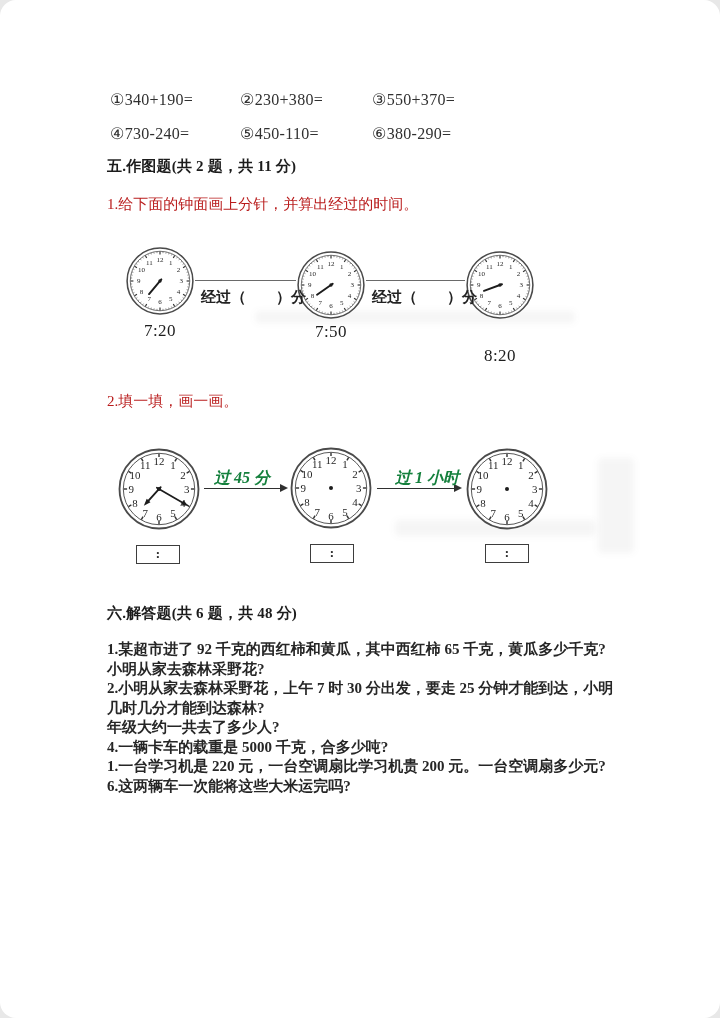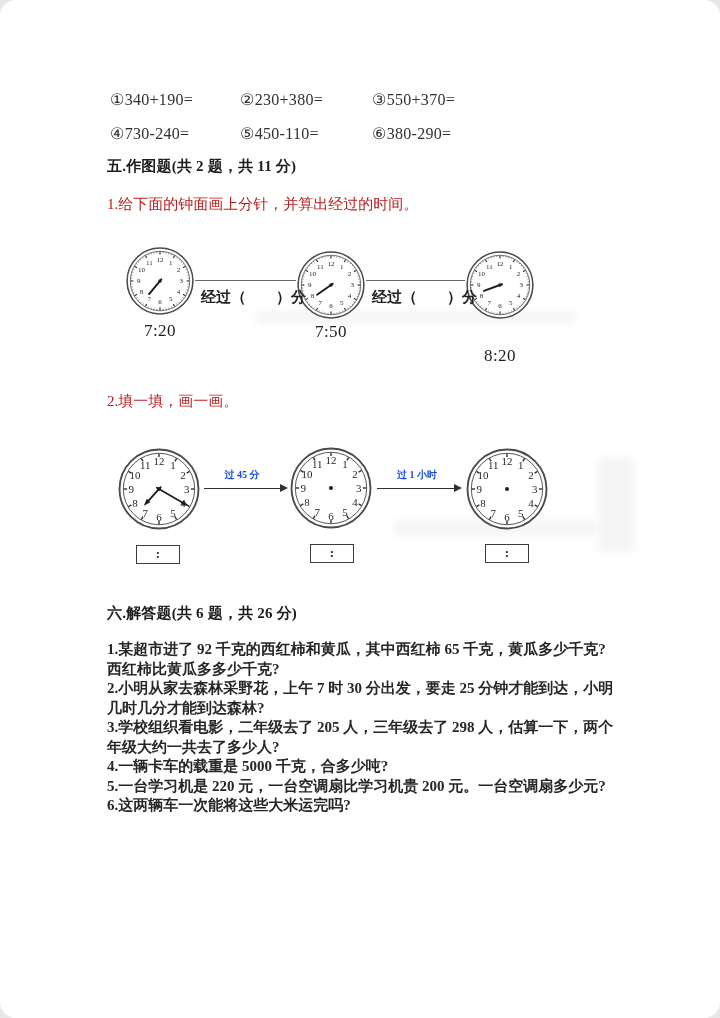--- a/index.html
+++ b/index.html
@@ -15,21 +15,21 @@
   .sec-title{font-size:15px;font-weight:bold;color:#1c1c1c;letter-spacing:.2px;}
   .q-text{font-size:15px;color:#b91c1c;}
   .clock{position:absolute;}
   .clock svg{width:100%;height:100%;display:block;}
   .hline{position:absolute;height:0;border-top:1.5px solid #6a6a6a;}
   .conn-label{position:absolute;text-align:right;font-size:15px;font-weight:bold;color:#222;}
   .time-label{position:absolute;text-align:center;font-size:17px;font-weight:400;color:#1d1d1d;letter-spacing:.5px;}
   .arrow-line{position:absolute;height:0;border-top:1.6px solid #2f2f2f;}
   .arrow-head{position:absolute;right:-7px;top:-5px;width:0;height:0;
     border-left:8px solid #2f2f2f;border-top:4.3px solid transparent;border-bottom:4.3px solid transparent;}
-  .arrow-label{position:absolute;text-align:center;font-size:10px;font-weight:bold;color:#1d4ed8;}
+  .arrow-label{position:absolute;text-align:center;font-size:16px;font-weight:bold;color:#15803d;font-style:italic;}
   .time-box{position:absolute;width:42px;height:17px;border:1.6px solid #3d3d3d;
     text-align:center;font-size:13px;font-weight:bold;line-height:16px;color:#222;background:#fff;}
   .p-lines{position:absolute;left:107px;top:640px;width:556px;}
   .p-line{font-size:15px;line-height:19.5px;color:#262626;white-space:nowrap;font-weight:bold;}
   .smudge{position:absolute;background:rgba(60,60,60,0.05);filter:blur(3px);border-radius:4px;}
 </style>
 </head>
 <body>
 
 <div class="page">
@@ -409,33 +409,32 @@
       </svg>
   </div>
 
   <div class="arrow-line" style="left:204px;top:488px;width:77px;">
     <span class="arrow-head"></span>
   </div>
   <div class="arrow-line" style="left:377px;top:488px;width:78px;">
     <span class="arrow-head"></span>
   </div>
   <div class="arrow-label" style="left:186px;top:468px;width:112px;">过 45 分</div>
-  <div class="arrow-label" style="left:358px;top:468px;width:118px;">过 1 小时</div>
+  <div class="arrow-label" style="left:368px;top:468px;width:118px;">过 1 小时</div>
 
   <div class="time-box" style="left:136px;top:545px;">:</div>
   <div class="time-box" style="left:310px;top:544px;">:</div>
   <div class="time-box" style="left:485px;top:544px;">:</div>
 
-  <div class="abs sec-title" style="left:107px;top:604px;">六.解答题(共 6 题，共 26 分)</div>
+  <div class="abs sec-title" style="left:107px;top:604px;">六.解答题(共 6 题，共 48 分)</div>
 
   <div class="p-lines">
     <div class="p-line">1.某超市进了 92 千克的西红柿和黄瓜，其中西红柿 65 千克，黄瓜多少千克?</div>
-    <div class="p-line">西红柿比黄瓜多多少千克?</div>
+    <div class="p-line">小明从家去森林采野花?</div>
     <div class="p-line">2.小明从家去森林采野花，上午 7 时 30 分出发，要走 25 分钟才能到达，小明</div>
     <div class="p-line">几时几分才能到达森林?</div>
-    <div class="p-line">3.学校组织看电影，二年级去了 205 人，三年级去了 298 人，估算一下，两个</div>
     <div class="p-line">年级大约一共去了多少人?</div>
     <div class="p-line">4.一辆卡车的载重是 5000 千克，合多少吨?</div>
-    <div class="p-line">5.一台学习机是 220 元，一台空调扇比学习机贵 200 元。一台空调扇多少元?</div>
+    <div class="p-line">1.一台学习机是 220 元，一台空调扇比学习机贵 200 元。一台空调扇多少元?</div>
     <div class="p-line">6.这两辆车一次能将这些大米运完吗?</div>
   </div>
 
 </div>
 
 </body></html>

